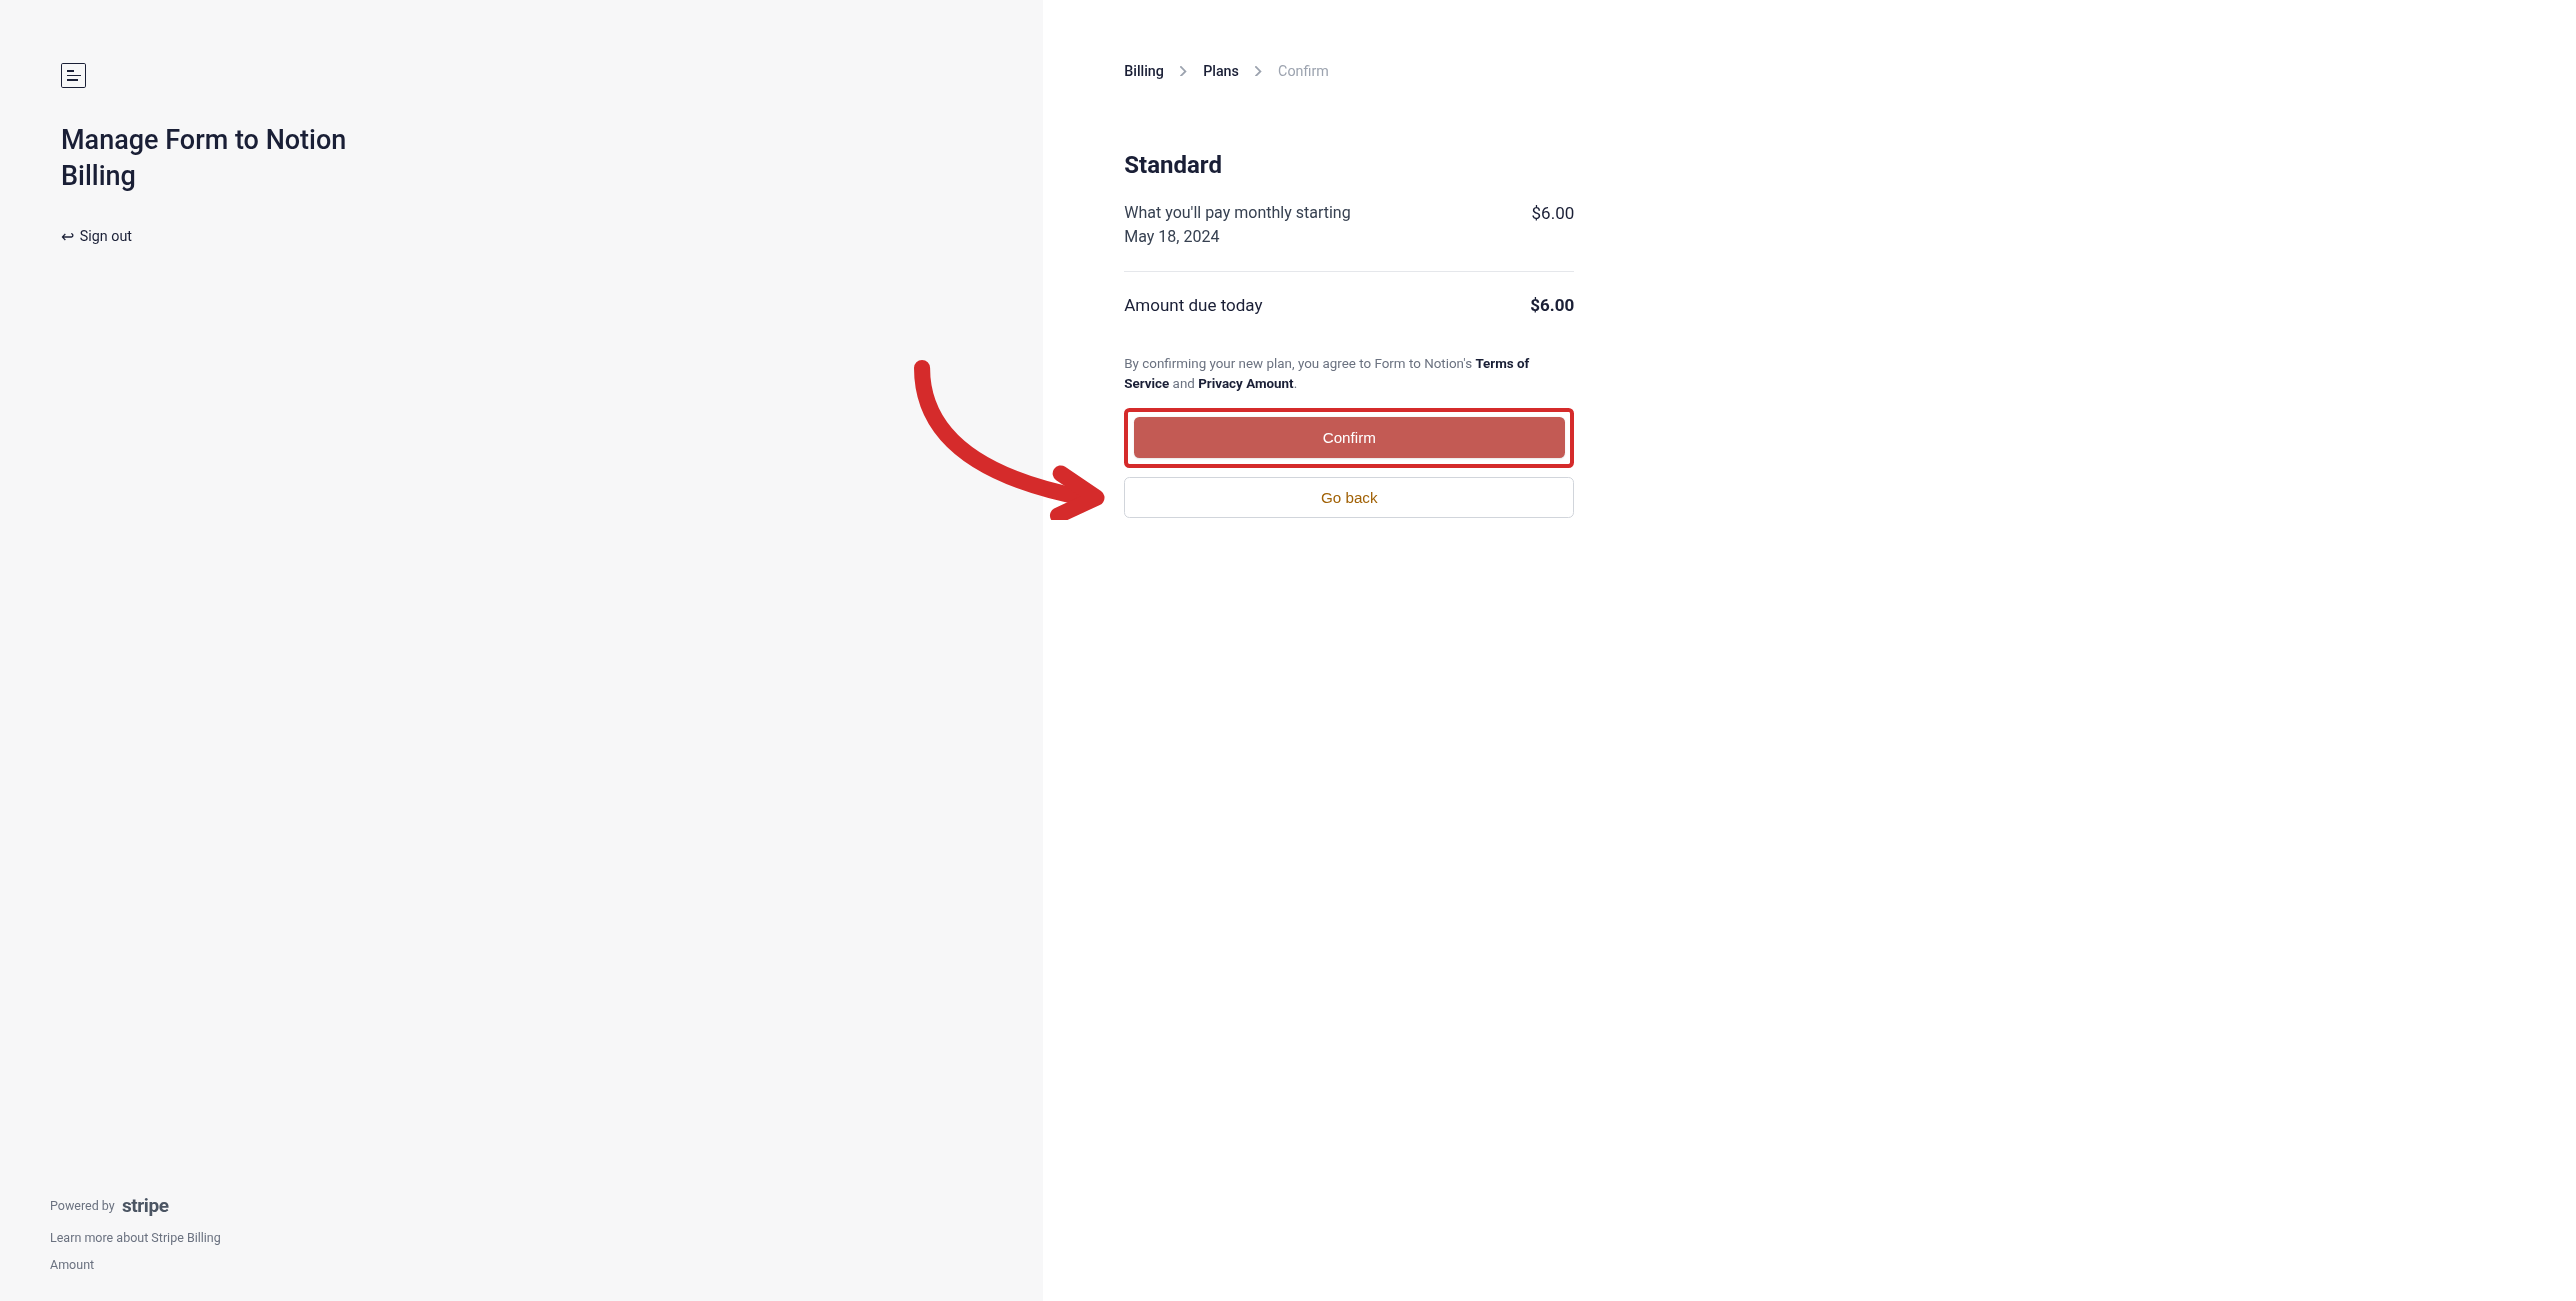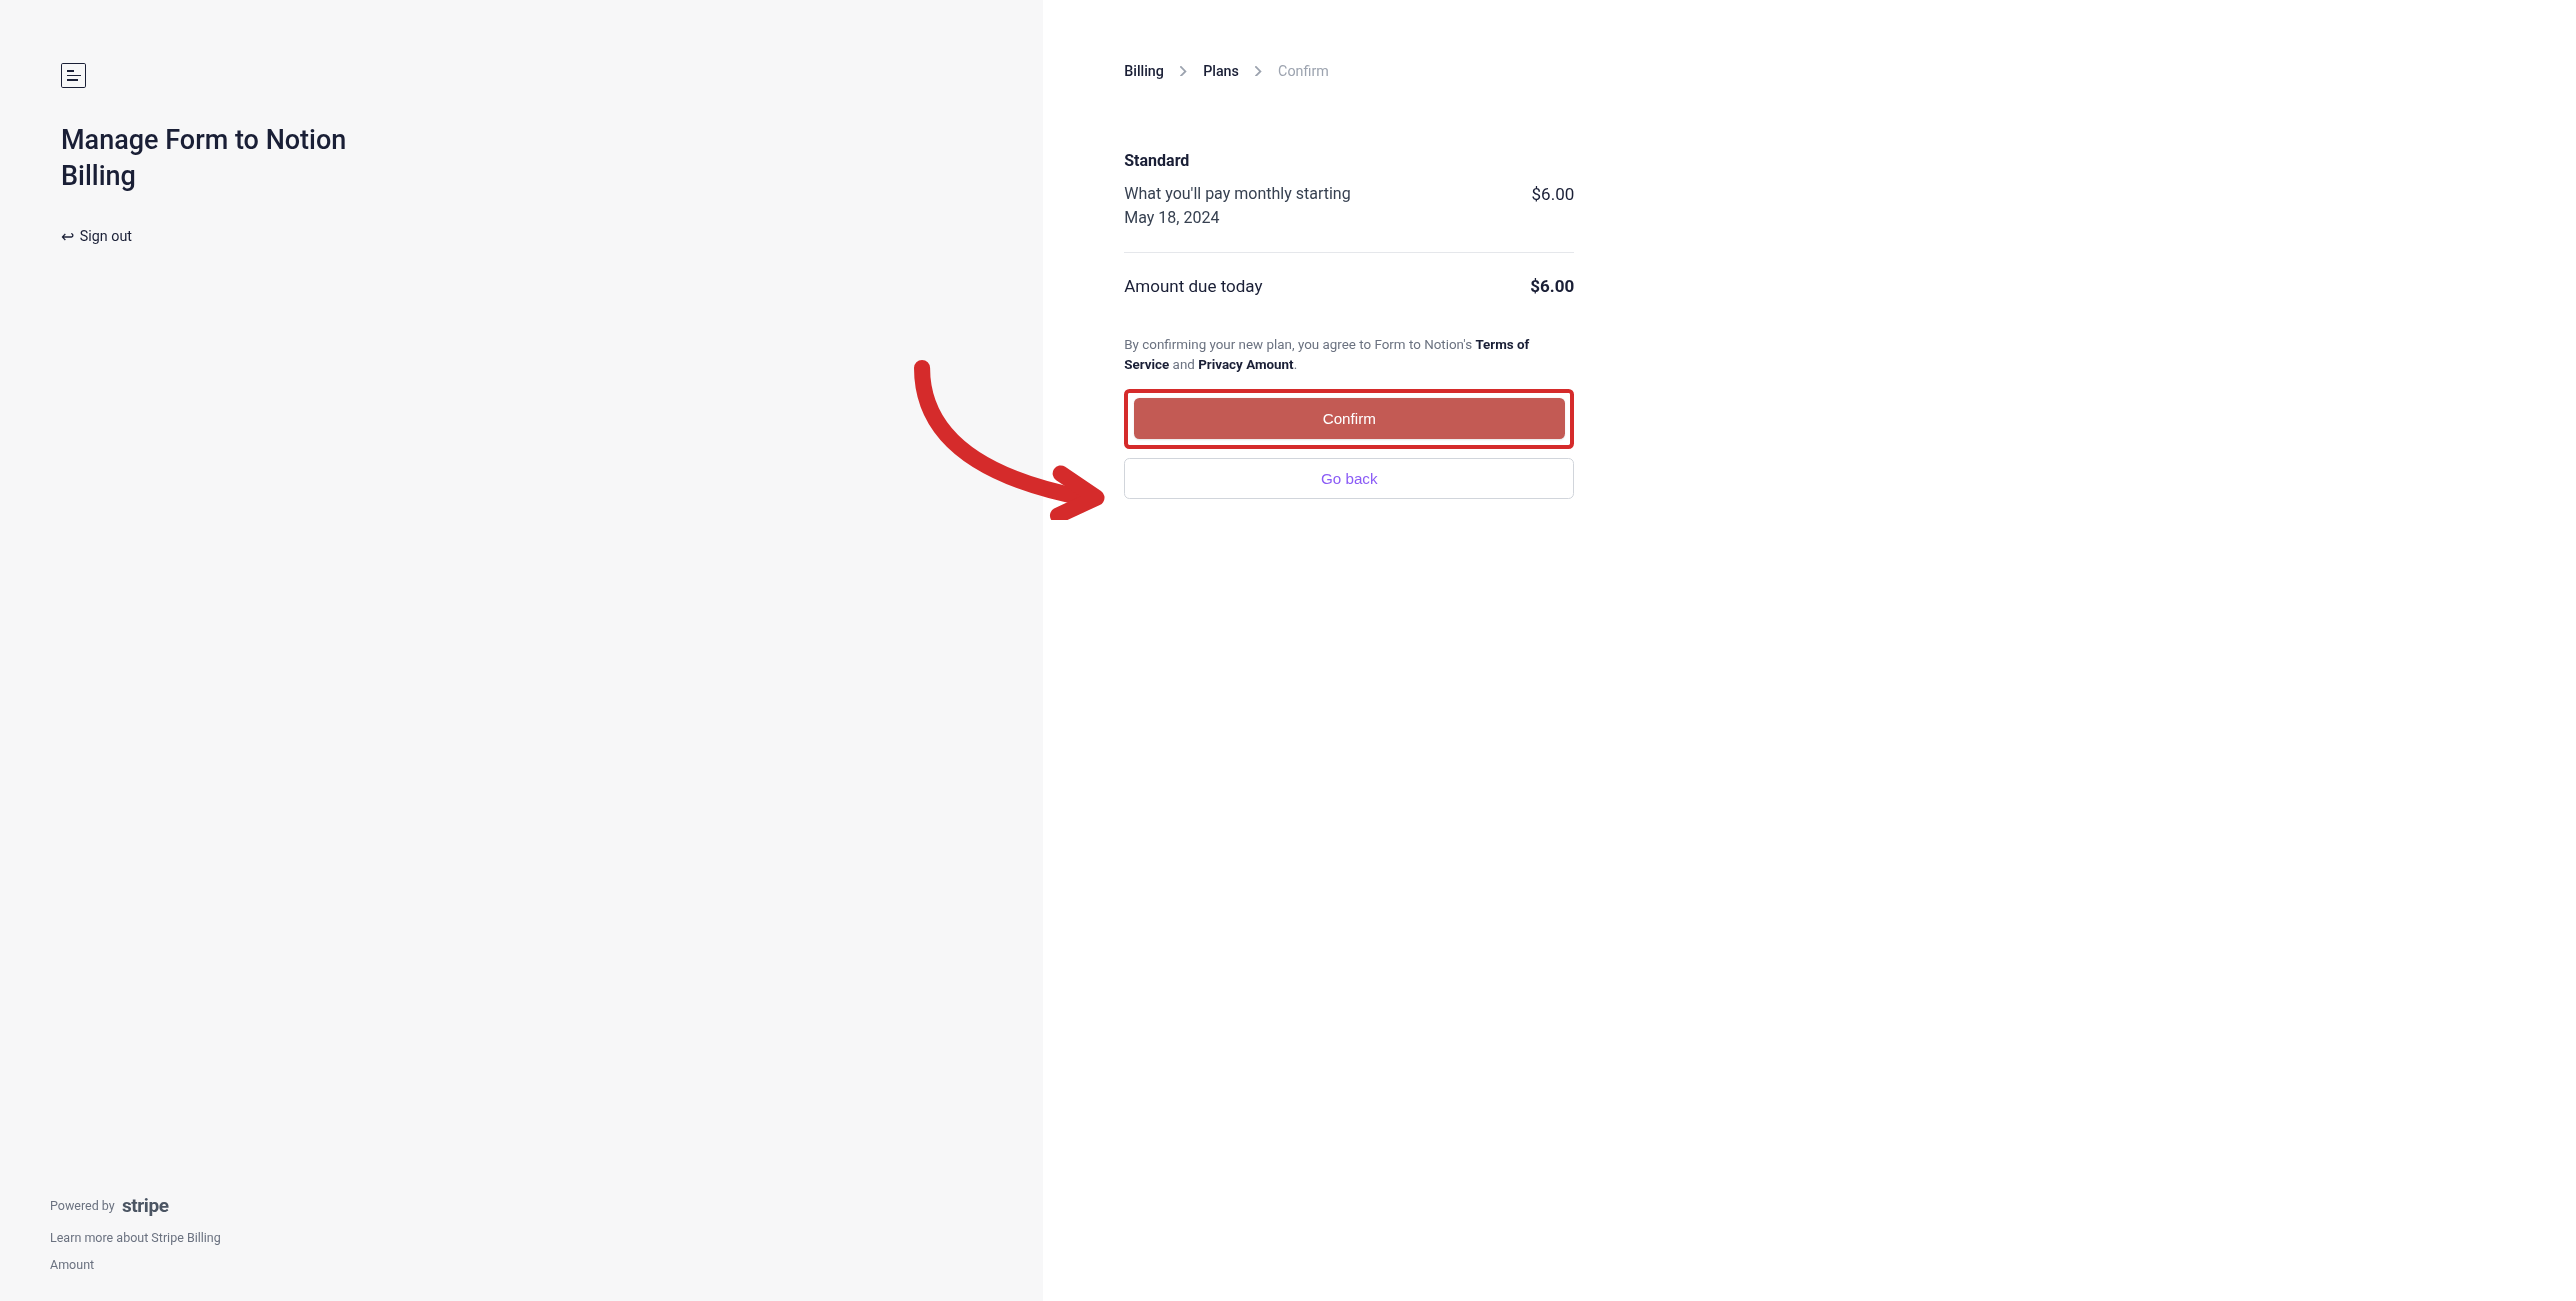--- a/index.html
+++ b/index.html
@@ -140,24 +140,24 @@
       font-weight: 700;
       color: #1a1f36;
       margin-bottom: 65px;
     }
     
     .content-block {
       max-width: 450px;
     }
     
     .plan-name {
-      font-size: 16px;
-      font-weight: 700;
-      color: #1a1f36;
-      margin-bottom: 12px;
+      font-size: 24px;
+      font-weight: 700;
+      color: #1a1f36;
+      margin-bottom: 22px;
     }
     
     .pay-row {
       display: flex;
       justify-content: space-between;
       align-items: flex-start;
       font-size: 16px;
       color: #374151;
       line-height: 1.5;
       padding-bottom: 21.5px;
@@ -224,21 +224,21 @@
     
     .btn-primary {
       background: #c35a54;
       color: #ffffff;
       border: none;
       box-shadow: 0 0.9px 1.8px rgba(0,0,0,0.1);
     }
     
     .btn-secondary {
       background: #ffffff;
-      color: #8b5cf6;
+      color: #a16207;
       border: 0.9px solid #d1d5db;
     }
     
     .annotation-arrow {
       position: absolute;
       left: -139px;
       top: 359px;
       width: 215px;
       height: 161px;
       pointer-events: none;

